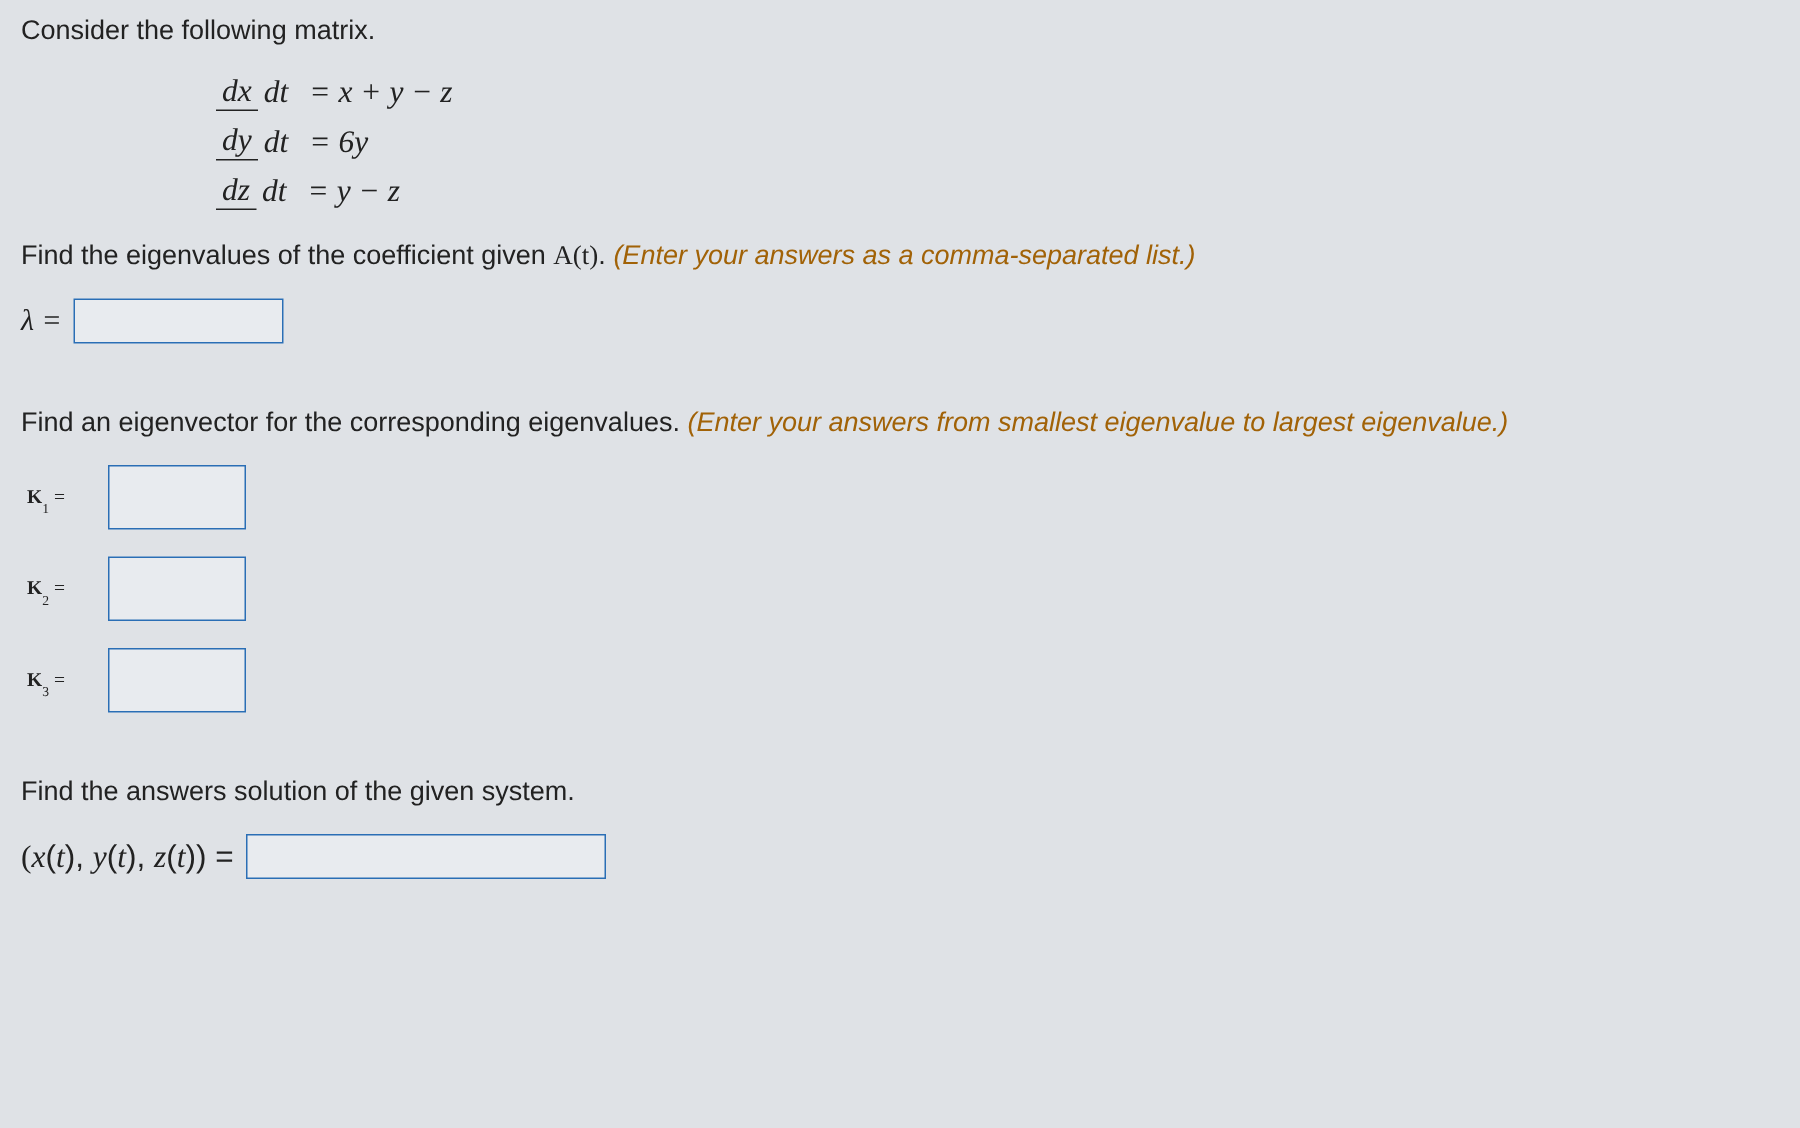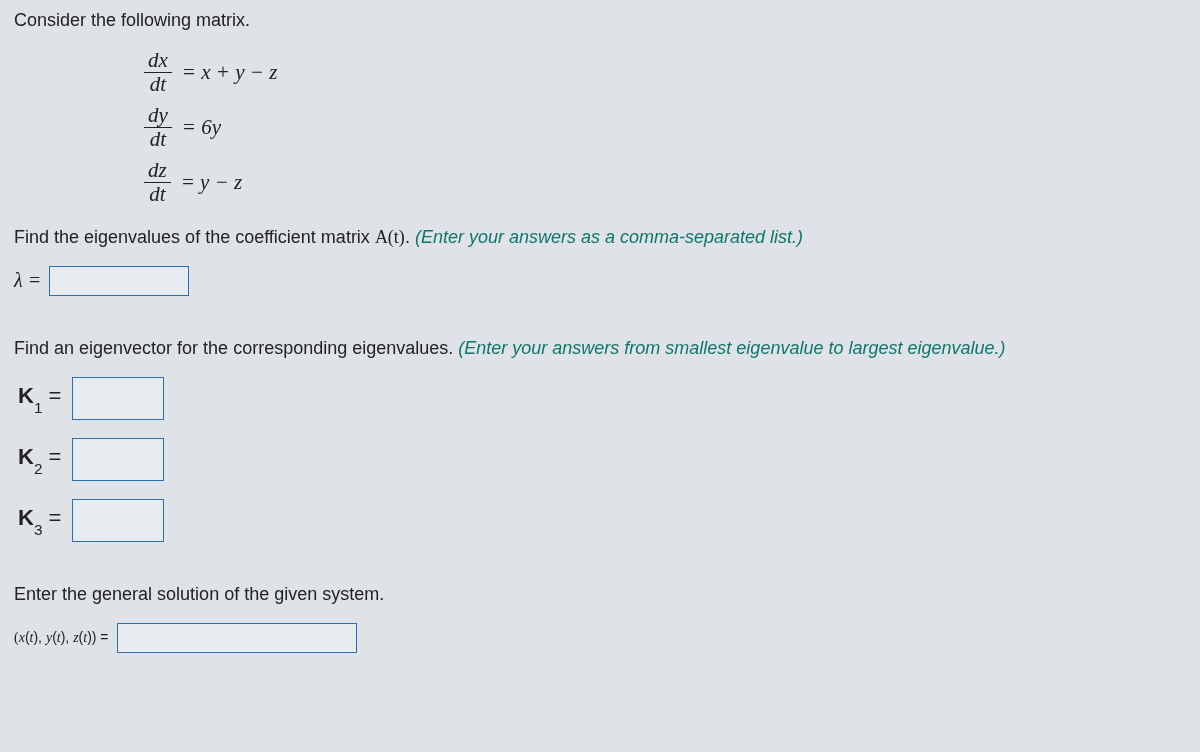--- a/index.html
+++ b/index.html
@@ -26,42 +26,42 @@
       font-style: italic;
       font-size: 21px;
     }
     .equation-row {
       display: flex;
       align-items: center;
       margin-bottom: 8px;
     }
     .frac {
       display: inline-flex;
-      flex-direction: column;
+      flex-direction: row;
       align-items: center;
       margin-right: 10px;
     }
     .frac .top {
       border-bottom: 1.5px solid #222;
       padding: 0 4px;
       line-height: 1.1;
     }
     .frac .bottom {
       padding: 0 4px;
       line-height: 1.1;
     }
     .rhs {
     }
     .question-text {
       margin-top: 20px;
       margin-bottom: 18px;
     }
     .instruction-italic {
       font-style: italic;
-      color: #0f766e;
+      color: #a16207;
       text-align: center;
     }
     .answer-row {
       display: flex;
       align-items: center;
       margin-bottom: 22px;
       margin-top: 6px;
     }
     .label-math {
       font-family: 'Times New Roman', serif;
@@ -99,37 +99,37 @@
       font-size: 16px;
       padding: 2px 4px;
     }
     .k-row {
       display: flex;
       align-items: center;
       margin-bottom: 18px;
       margin-left: 4px;
     }
     .k-label {
-      font-family: Liberation Sans, sans-serif;
-      font-size: 22px;
+      font-family: Liberation Serif, serif;
+      font-size: 13px;
       margin-right: 8px;
       display: inline-block;
       min-width: 46px;
     }
     .section-spacing {
       margin-top: 42px;
     }
     .final-row {
       display: flex;
       align-items: center;
       margin-top: 10px;
     }
     .tuple-label {
       font-family: Verdana, Geneva, sans-serif;
-      font-size: 14px;
+      font-size: 21px;
       margin-right: 8px;
     }
   </style>
 </head>
 <body>
 
 <div class="intro">Consider the following matrix.</div>
 
 <div class="equations">
   <div class="equation-row">
@@ -149,21 +149,21 @@
   <div class="equation-row">
     <span class="frac">
       <span class="top">dz</span>
       <span class="bottom">dt</span>
     </span>
     <span class="rhs">= y − z</span>
   </div>
 </div>
 
 <div class="question-text">
-  <span>Find the eigenvalues of the coefficient matrix </span><span style="font-family:'Times New Roman',serif;">A(t)</span><span>. </span><span class="instruction-italic">(Enter your answers as a comma-separated list.)</span>
+  <span>Find the eigenvalues of the coefficient given </span><span style="font-family:'Times New Roman',serif;">A(t)</span><span>. </span><span class="instruction-italic">(Enter your answers as a comma-separated list.)</span>
 </div>
 
 <div class="answer-row">
   <span class="label-math">λ =</span>
   <input type="text" class="wide" style="">
 </div>
 
 <div class="question-text section-spacing">
   <span>Find an eigenvector for the corresponding eigenvalues. </span><span class="instruction-italic">(Enter your answers from smallest eigenvalue to largest eigenvalue.)</span>
 </div>
@@ -182,20 +182,20 @@
   <input type="text" class="tall" style="">
 </div>
 
 <div class="k-row">
   <span class="k-label">
     <span style="font-weight:bold;">K</span><span class="sub">3</span><span> =</span>
   </span>
   <input type="text" class="tall" style="">
 </div>
 
-<div class="question-text section-spacing">Enter the general solution of the given system.</div>
+<div class="question-text section-spacing">Find the answers solution of the given system.</div>
 
 <div class="final-row">
   <span class="tuple-label">
     <span style="font-family:Verdana;">(</span><span style="font-style:italic;font-family:'Times New Roman',serif;">x</span><span>(</span><span style="font-style:italic;font-family:'Times New Roman',serif;">t</span><span>), </span><span style="font-style:italic;font-family:'Times New Roman',serif;">y</span><span>(</span><span style="font-style:italic;font-family:'Times New Roman',serif;">t</span><span>), </span><span style="font-style:italic;font-family:'Times New Roman',serif;">z</span><span>(</span><span style="font-style:italic;font-family:'Times New Roman',serif;">t</span><span>)) =</span>
   </span>
   <input type="text" class="long" style="">
 </div>
 
 </body></html>

